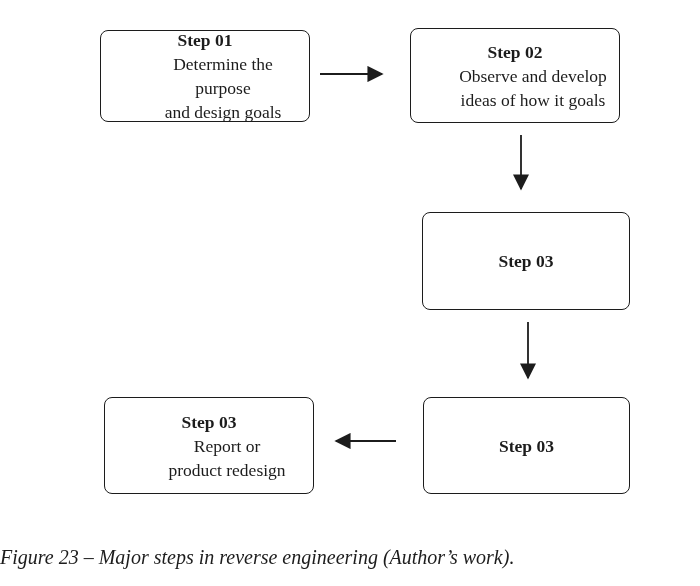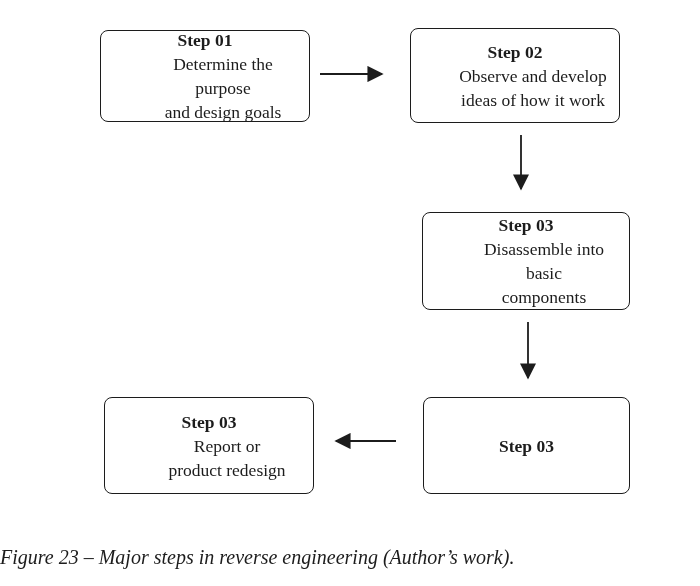--- a/index.html
+++ b/index.html
@@ -81,27 +81,25 @@
 
   <div class="node" id="node-step01">
     <div class="node-title">Step 01</div>
     <div class="node-body">Determine the purpose
 and design goals</div>
   </div>
 
   <div class="node" id="node-step02">
     <div class="node-title">Step 02</div>
     <div class="node-body">Observe and develop
-ideas of how it work</div>
+ideas of how it goals</div>
   </div>
 
   <div class="node" id="node-step03-disassemble">
     <div class="node-title">Step 03</div>
-    <div class="node-body">Disassemble into basic
-components</div>
   </div>
 
   <div class="node" id="node-step03-analysis">
     <div class="node-title">Step 03</div>
   </div>
 
   <div class="node" id="node-step03-report">
     <div class="node-title">Step 03</div>
     <div class="node-body">Report or
 product redesign</div>

